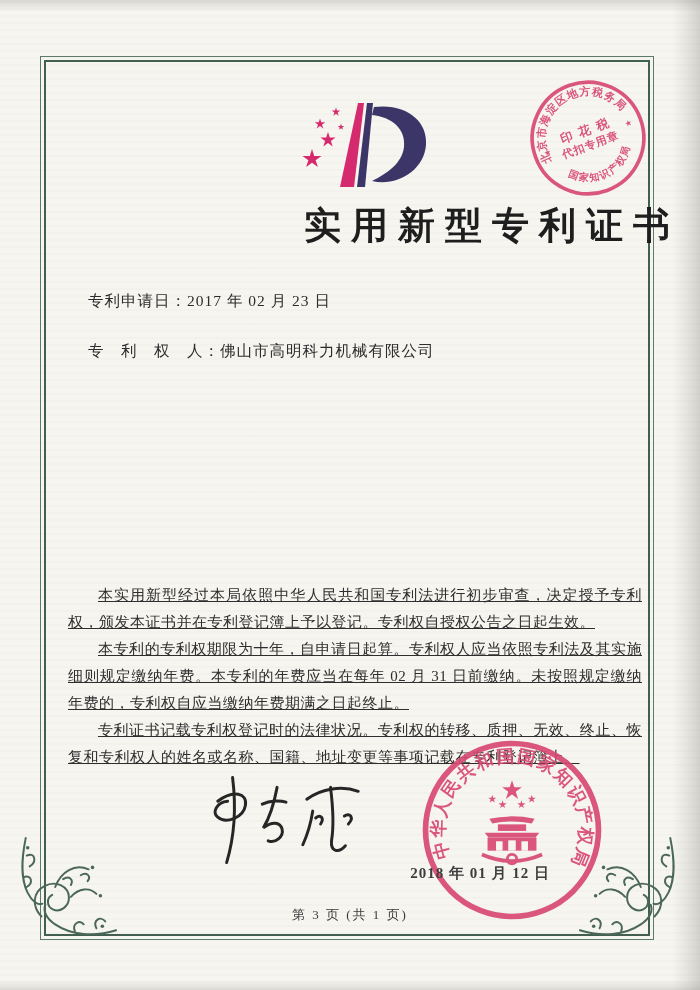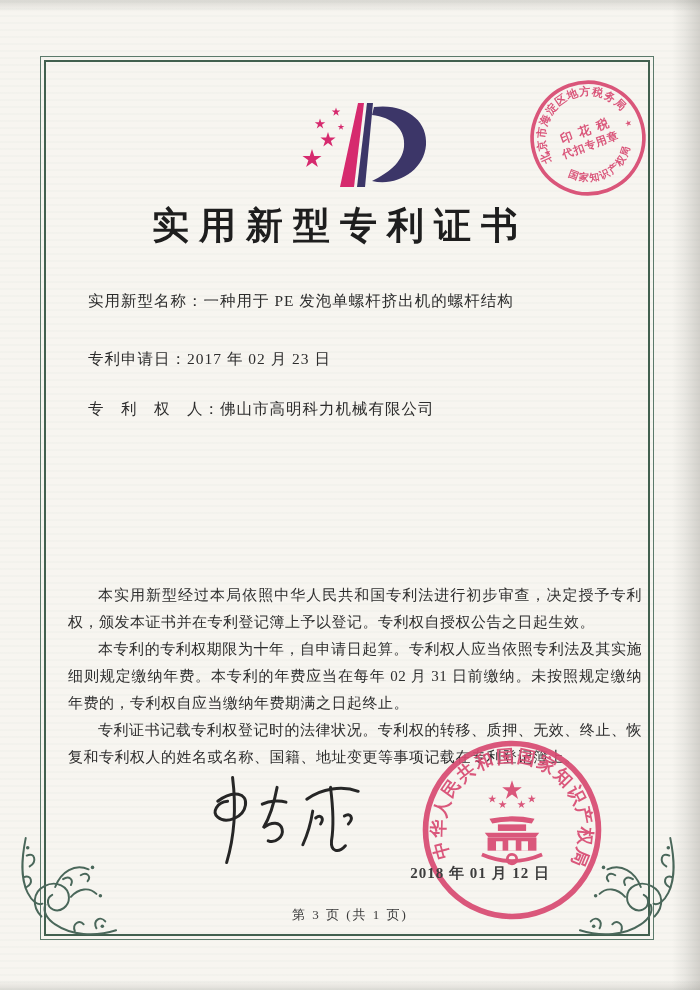--- a/index.html
+++ b/index.html
@@ -33,31 +33,31 @@
 
   .cert-number{position:absolute;left:78px;top:95px;
     font-size:16.5px;letter-spacing:1.5px;color:#3b3b3b;}
 
   .logo{position:absolute;left:284px;top:97px;width:150px;height:100px;}
 
   .tax-stamp{position:absolute;left:524px;top:74px;width:128px;height:128px;
     transform:rotate(-20deg);opacity:0.93;}
 
   .title{position:absolute;left:0;right:20px;top:201px;margin:0;
-    text-align:center;font-size:37px;font-weight:bold;
+    text-align:right;font-size:37px;font-weight:bold;
     letter-spacing:10px;color:#1e1e1e;}
 
   .fields{position:absolute;left:88px;right:66px;top:289px;
     font-size:15.5px;color:#2c2c2c;}
   .field-row{line-height:23px;margin-bottom:27px;letter-spacing:1px;}
   .field-row.first{margin-bottom:35px;}
 
   .body-text{position:absolute;left:68px;right:58px;top:582px;
     font-size:15px;line-height:27px;color:#2e2e2e;
-    text-align:justify;letter-spacing:0.5px;}
+    text-align:justify;letter-spacing:0.5px;text-decoration:underline;}
   .body-text p{margin:0;text-indent:2em;}
 
   .sig-block{position:absolute;left:88px;top:798px;font-size:16.5px;
     color:#2b2b2b;letter-spacing:3px;}
   .sig-block .line{line-height:24px;margin-bottom:13px;}
 
   .signature-svg{position:absolute;left:192px;top:770px;width:188px;height:102px;}
 
   .seal{position:absolute;left:418px;top:736px;width:188px;height:188px;opacity:0.92;}
   .seal-date{position:absolute;left:398px;top:864px;width:164px;z-index:3;
@@ -148,23 +148,20 @@
     <text x="70" y="82" text-anchor="middle" font-size="12" font-weight="bold" fill="#d84a72" letter-spacing="1">代扣专用章</text>
     <g fill="#d84a72">
       <path transform="translate(23,70) scale(3.6)" d="M0,-1 L0.224,-0.309 0.951,-0.309 0.363,0.118 0.588,0.809 0,0.382 -0.588,0.809 -0.363,0.118 -0.951,-0.309 -0.224,-0.309 Z"></path>
       <path transform="translate(117,70) scale(3.6)" d="M0,-1 L0.224,-0.309 0.951,-0.309 0.363,0.118 0.588,0.809 0,0.382 -0.588,0.809 -0.363,0.118 -0.951,-0.309 -0.224,-0.309 Z"></path>
     </g>
   </svg>
 
   <h1 class="title">实用新型专利证书</h1>
 
   <div class="fields">
-    <div class="field-row first">
-      <span>实用新型名称：</span><span>一种用于 PE 发泡单螺杆挤出机的螺杆结构</span>
-    </div>
     <div class="field-row">
       <span>专利申请日：</span><span>2017 年 02 月 23 日</span>
     </div>
     <div class="field-row">
       <span>专　利　权　人：</span><span>佛山市高明科力机械有限公司</span>
     </div>
   </div>
 
   <div class="body-text">
     <p>本实用新型经过本局依照中华人民共和国专利法进行初步审查，决定授予专利权，颁发本证书并在专利登记簿上予以登记。专利权自授权公告之日起生效。</p>

